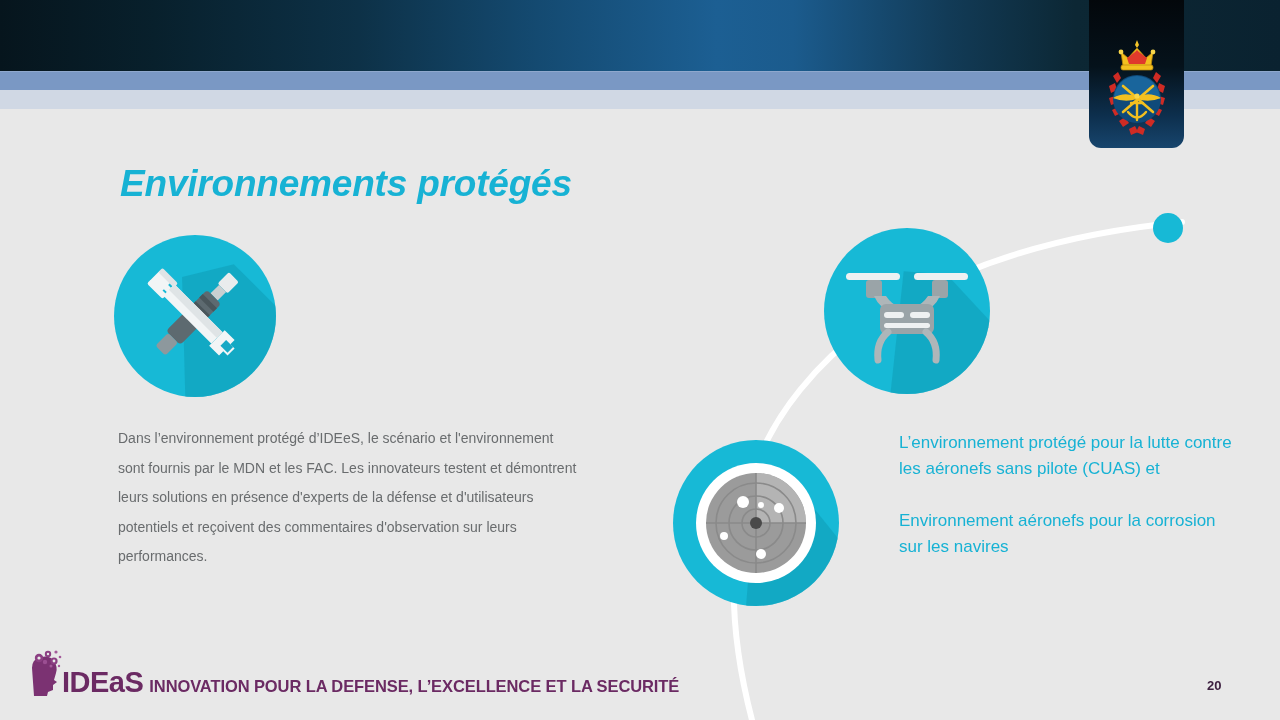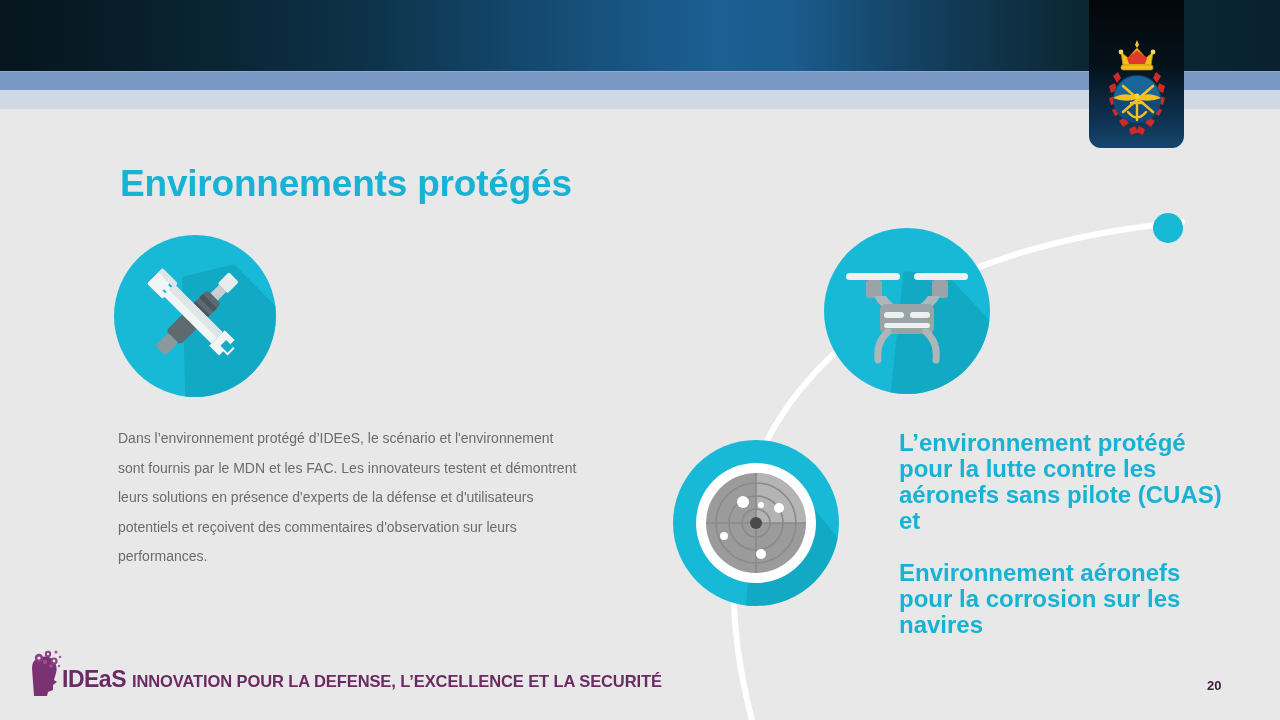--- a/index.html
+++ b/index.html
@@ -34,21 +34,21 @@
     background:linear-gradient(180deg,#03070b 0%,#05121b 45%,#0d2f4d 78%,#17456d 100%);
     border-bottom-left-radius:12px;border-bottom-right-radius:12px;
     overflow:hidden;
   }
   .badge-panel svg{position:absolute;left:50%;top:36px;transform:translateX(-50%);}
 
   
   .title{
     position:absolute;left:120px;top:163px;
     font-size:37px;font-weight:bold;color:#17b2d4;
-    letter-spacing:-0.2px;white-space:nowrap;
+    letter-spacing:-0.2px;white-space:nowrap;font-style:italic;
   }
 
   
   .arc-layer{position:absolute;left:0;top:0;width:1280px;height:720px;pointer-events:none;}
   .dot-accent{
     position:absolute;left:1153px;top:213px;width:30px;height:30px;border-radius:50%;
     background:#17b9d6;
   }
 
   
@@ -67,31 +67,31 @@
 
   
   .body-text{
     position:absolute;left:118px;top:424px;width:460px;
     font-size:14px;line-height:29.5px;color:#696c6e;
   }
 
   
   .cyan-block{
     position:absolute;left:899px;top:430px;width:340px;
-    font-size:24px;line-height:26px;font-weight:bold;color:#17b2d4;
+    font-size:17px;line-height:26px;font-weight:normal;color:#17b2d4;
   }
   .cyan-block .p2{margin-top:26px;}
 
   
   .footer-logo{position:absolute;left:26px;top:648px;width:42px;height:48px;}
   .footer-brand{
     position:absolute;left:62px;top:666px;
     font-weight:bold;color:#6b2a63;white-space:nowrap;
   }
-  .footer-brand .mark{font-size:23px;letter-spacing:-0.5px;}
+  .footer-brand .mark{font-size:29px;letter-spacing:-0.5px;}
   .footer-brand .tag{font-size:16.5px;letter-spacing:-0.1px;margin-left:6px;}
   .page-num{
     position:absolute;left:1207px;top:678px;
     font-size:13px;font-weight:bold;color:#3d2040;
   }
 </style>
 </head>
 <body>
 
 <div class="slide">

